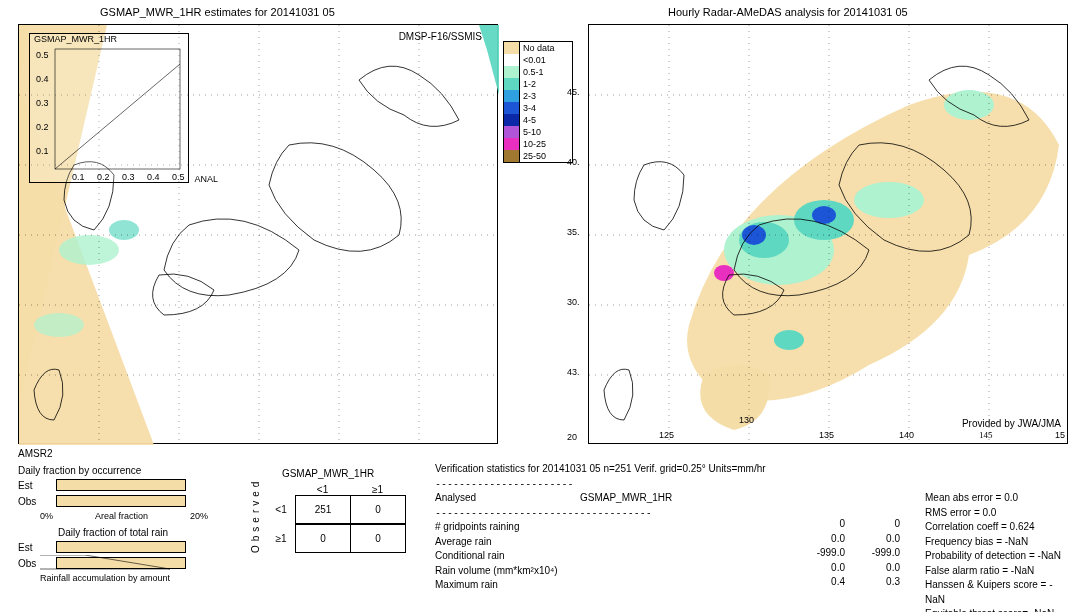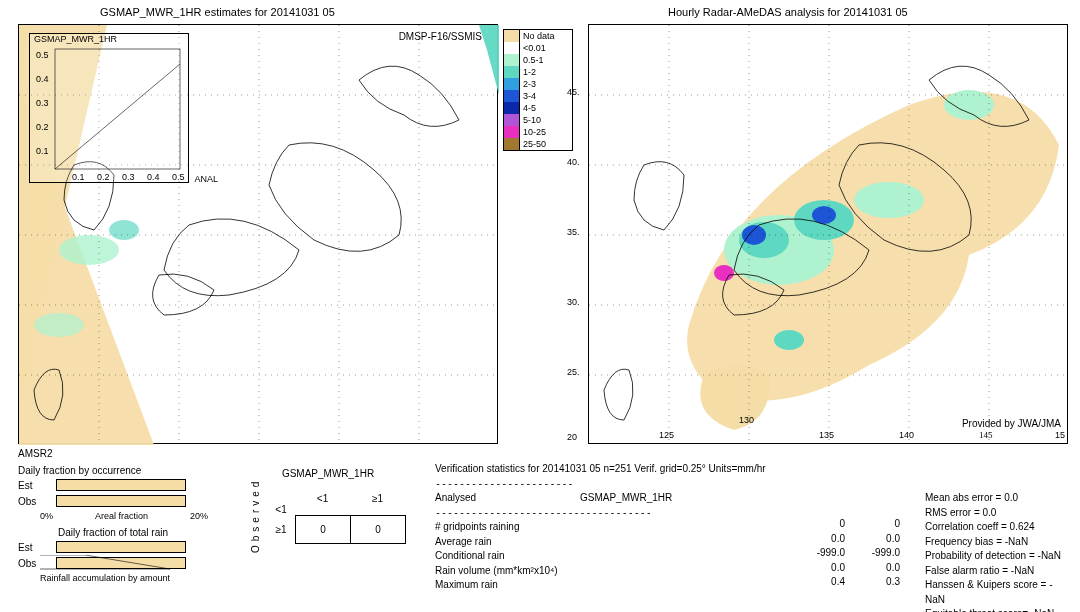--- a/index.html
+++ b/index.html
@@ -104,21 +104,21 @@
     <div class="axis-tick" style="bottom:0; left:42px;">0.1</div>
     <div class="axis-tick" style="bottom:0; left:67px;">0.2</div>
     <div class="axis-tick" style="bottom:0; left:92px;">0.3</div>
     <div class="axis-tick" style="bottom:0; left:117px;">0.4</div>
     <div class="axis-tick" style="bottom:0; left:142px;">0.5</div>
   </div>
   <div class="sat-label" style="right:15px; top:6px;">DMSP-F16/SSMIS</div>
 </div>
 <div class="sat-label" style="left:18px; top:448px;">AMSR2</div>
 
-<div class="legend" style="left:503px; top:29px; width:70px;">
+<div class="legend" style="left:503px; top:41px; width:70px;">
 <div class="legend-row">
       <div class="legend-sw" style="background: rgb(245, 221, 168);"></div>
       <div class="legend-lb">No data</div>
     </div>
     <div class="legend-row">
       <div class="legend-sw" style="background: rgb(255, 255, 255);"></div>
       <div class="legend-lb">&lt;0.01</div>
     </div>
     <div class="legend-row">
       <div class="legend-sw" style="background: rgb(174, 242, 208);"></div>
@@ -188,21 +188,21 @@
       <path d="M340 55 q30 -25 60 -5 q25 15 40 45 q-30 15 -55 -5 q-30 -10 -45 -35 z"></path>
       <path d="M270 120 q45 -10 85 25 q35 30 25 65 q-35 30 -85 5 q-35 -25 -45 -55 q5 -25 20 -40 z"></path>
       <path d="M170 200 q55 -20 110 25 q-10 35 -70 45 q-45 5 -65 -25 q5 -30 25 -45 z"></path>
       <path d="M140 250 q30 -5 55 15 q-10 25 -50 25 q-20 -15 -5 -40 z"></path>
       <path d="M55 140 q25 -10 40 10 q0 35 -20 55 q-25 -5 -30 -30 q0 -20 10 -35 z"></path>
       <path d="M15 365 q10 -25 25 -20 q10 25 -5 50 q-18 0 -20 -30 z"></path>
     </g>
   </svg>
   
   <div class="axis-tick" style="left:-22px; bottom:1px;">20</div>
-  <div class="axis-tick" style="left:-22px; top:342px;">25.</div>
+  <div class="axis-tick" style="left:-22px; top:342px;">43.</div>
   <div class="axis-tick" style="left:-22px; top:272px;">30.</div>
   <div class="axis-tick" style="left:-22px; top:202px;">35.</div>
   <div class="axis-tick" style="left:-22px; top:132px;">40.</div>
   <div class="axis-tick" style="left:-22px; top:62px;">45.</div>
   <div class="axis-tick" style="bottom:3px; left:70px;">125</div>
   <div class="axis-tick" style="bottom:18px; left:150px;">130</div>
   <div class="axis-tick" style="bottom:3px; left:230px;">135</div>
   <div class="axis-tick" style="bottom:3px; left:310px;">140</div>
   <div class="axis-tick" style="bottom:3px; left:390px;font-family:Liberation Serif, serif;">145</div>
   <div class="axis-tick" style="bottom:3px; right:2px;">15</div>
@@ -253,20 +253,28 @@
   <div style="display:flex; align-items:center;">
     <div style="writing-mode:vertical-rl; transform:rotate(180deg); letter-spacing:4px; margin-right:6px; height:70px; text-align:center;">Observed</div>
     <div>
       <div style="display:flex;">
         <div style="width:28px;"></div>
         <div style="width:55px; text-align:center;">&lt;1</div>
         <div style="width:55px; text-align:center;">≥1</div>
       </div>
       <div style="display:flex; align-items:center;">
         <div style="width:28px; text-align:center;">&lt;1</div>
+        <table class="ct">
+            <tbody>
+              <tr>
+                <td>251</td>
+                <td>0</td>
+              </tr>
+            </tbody>
+          </table>
       </div>
       <div style="display:flex; align-items:center;">
         <div style="width:28px; text-align:center;">≥1</div>
         <table class="ct">
             <tbody>
               <tr>
                 <td>0</td>
                 <td>0</td>
               </tr>
             </tbody>

